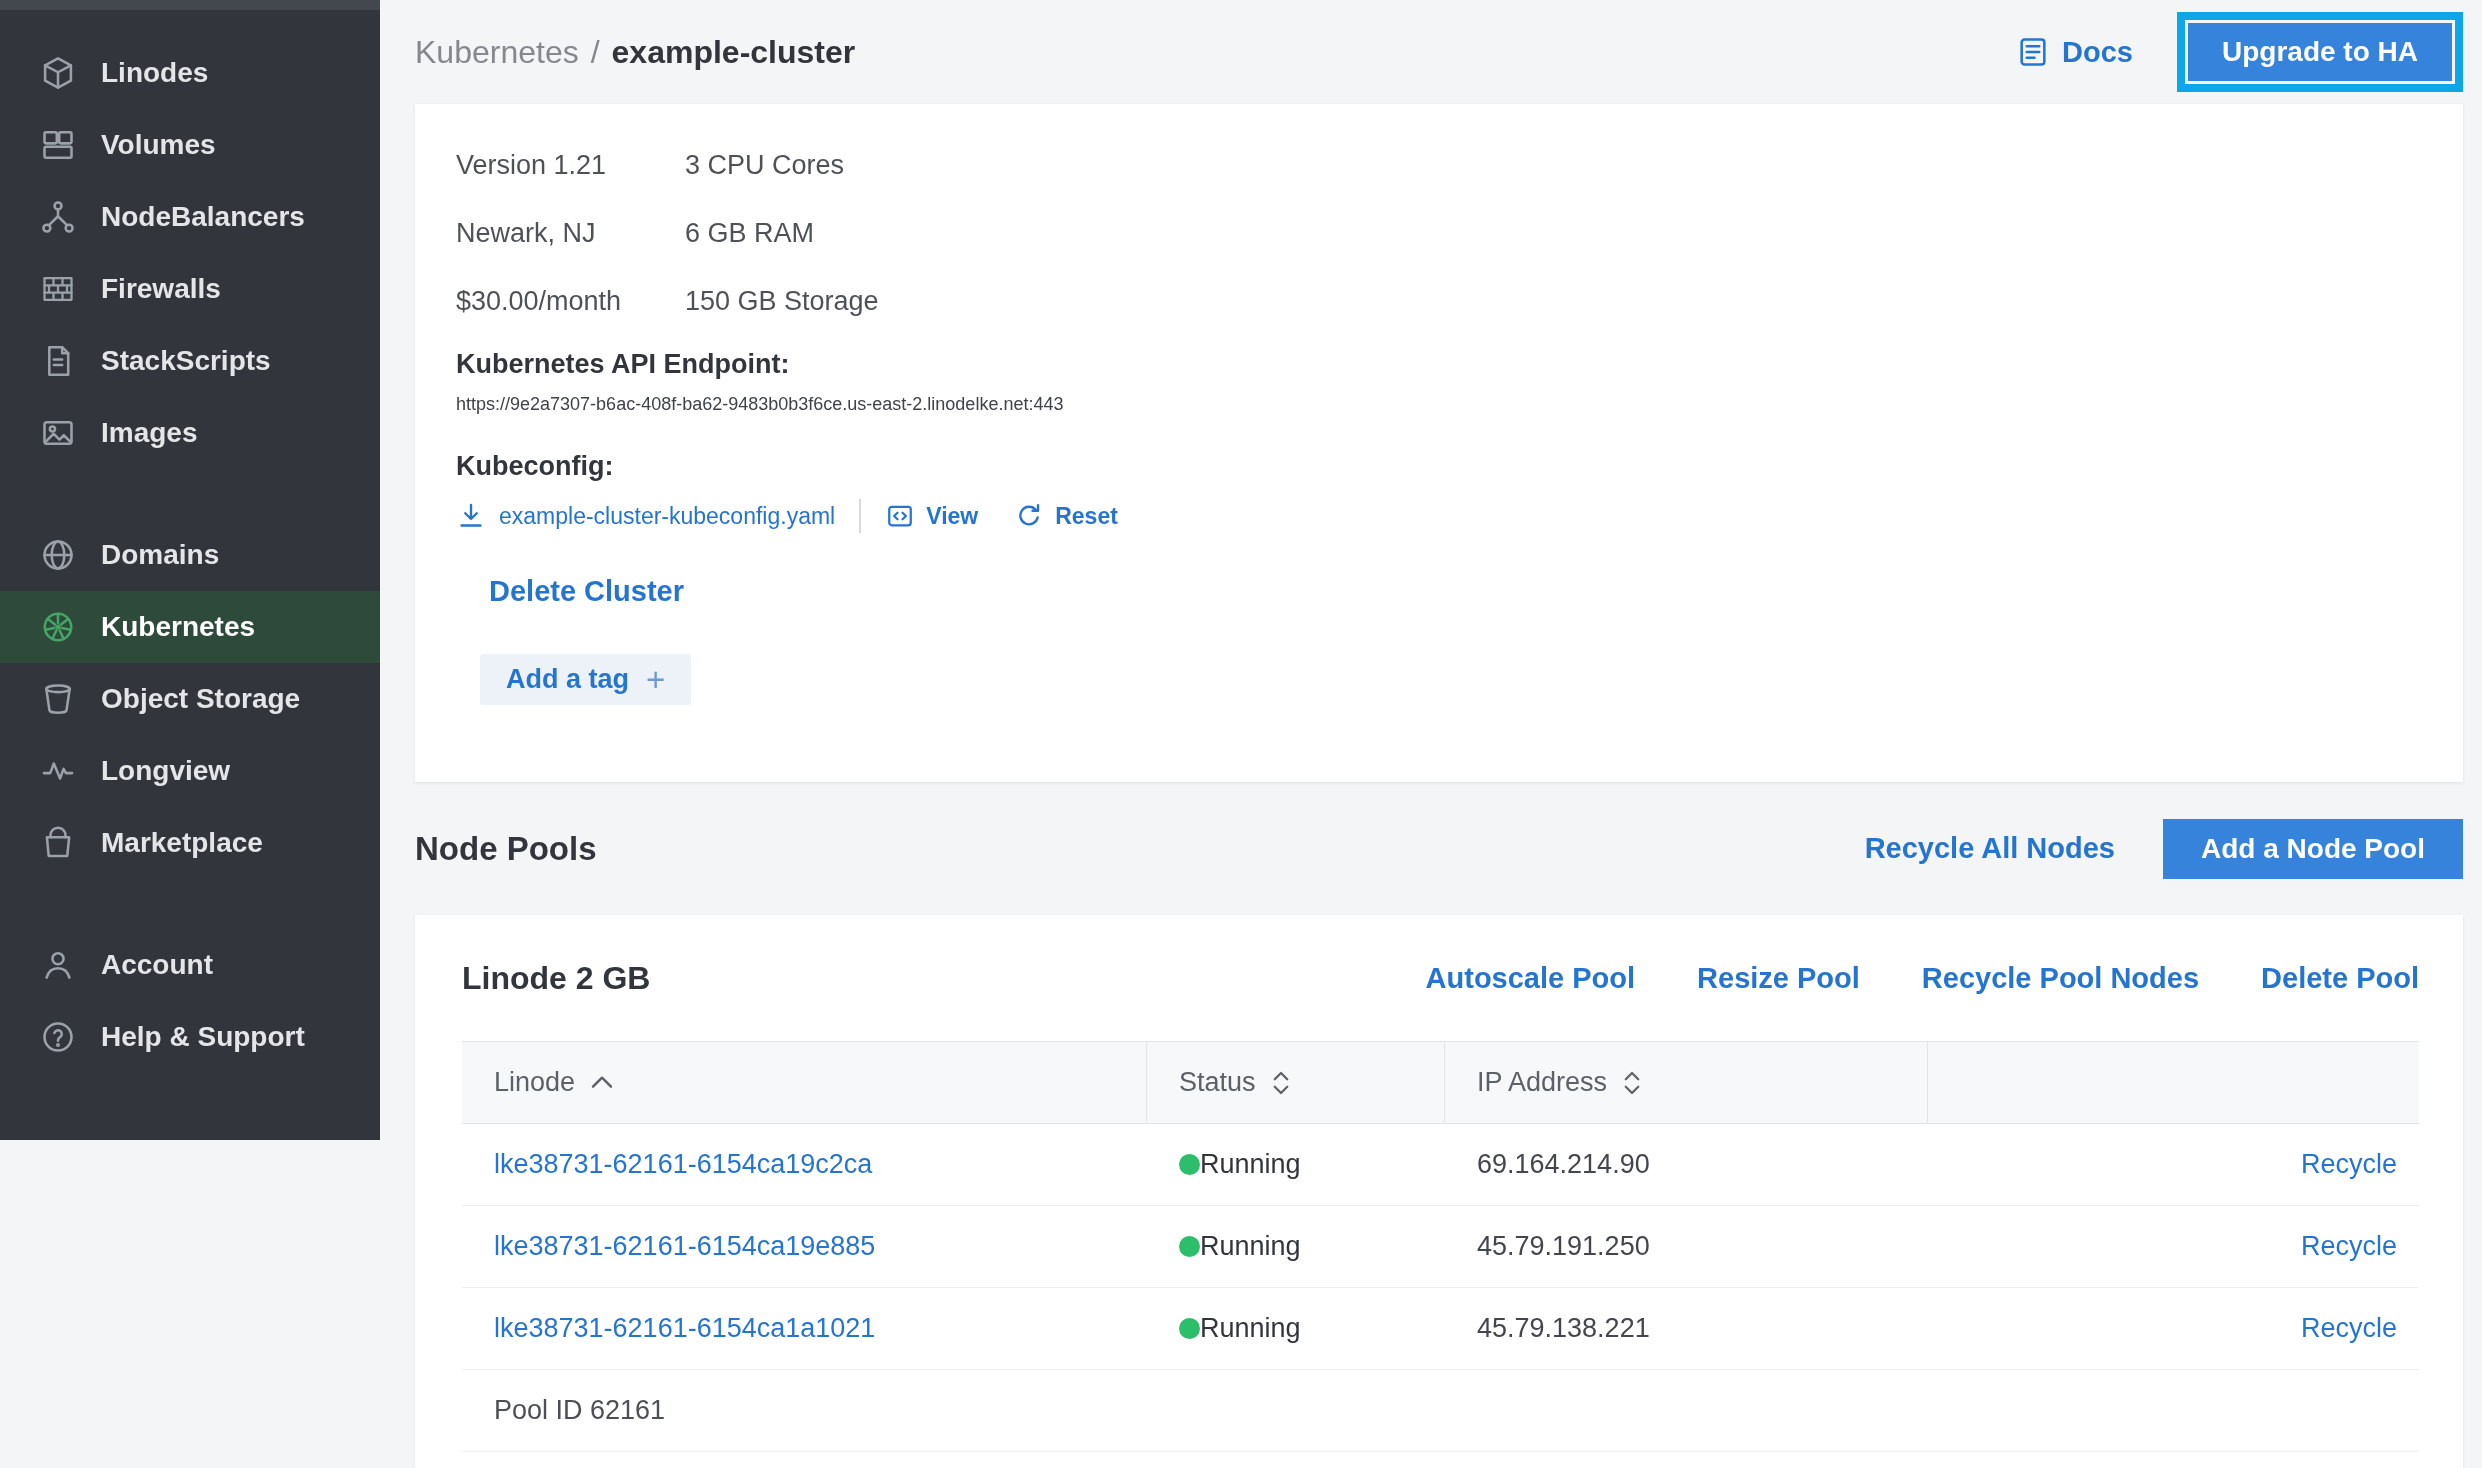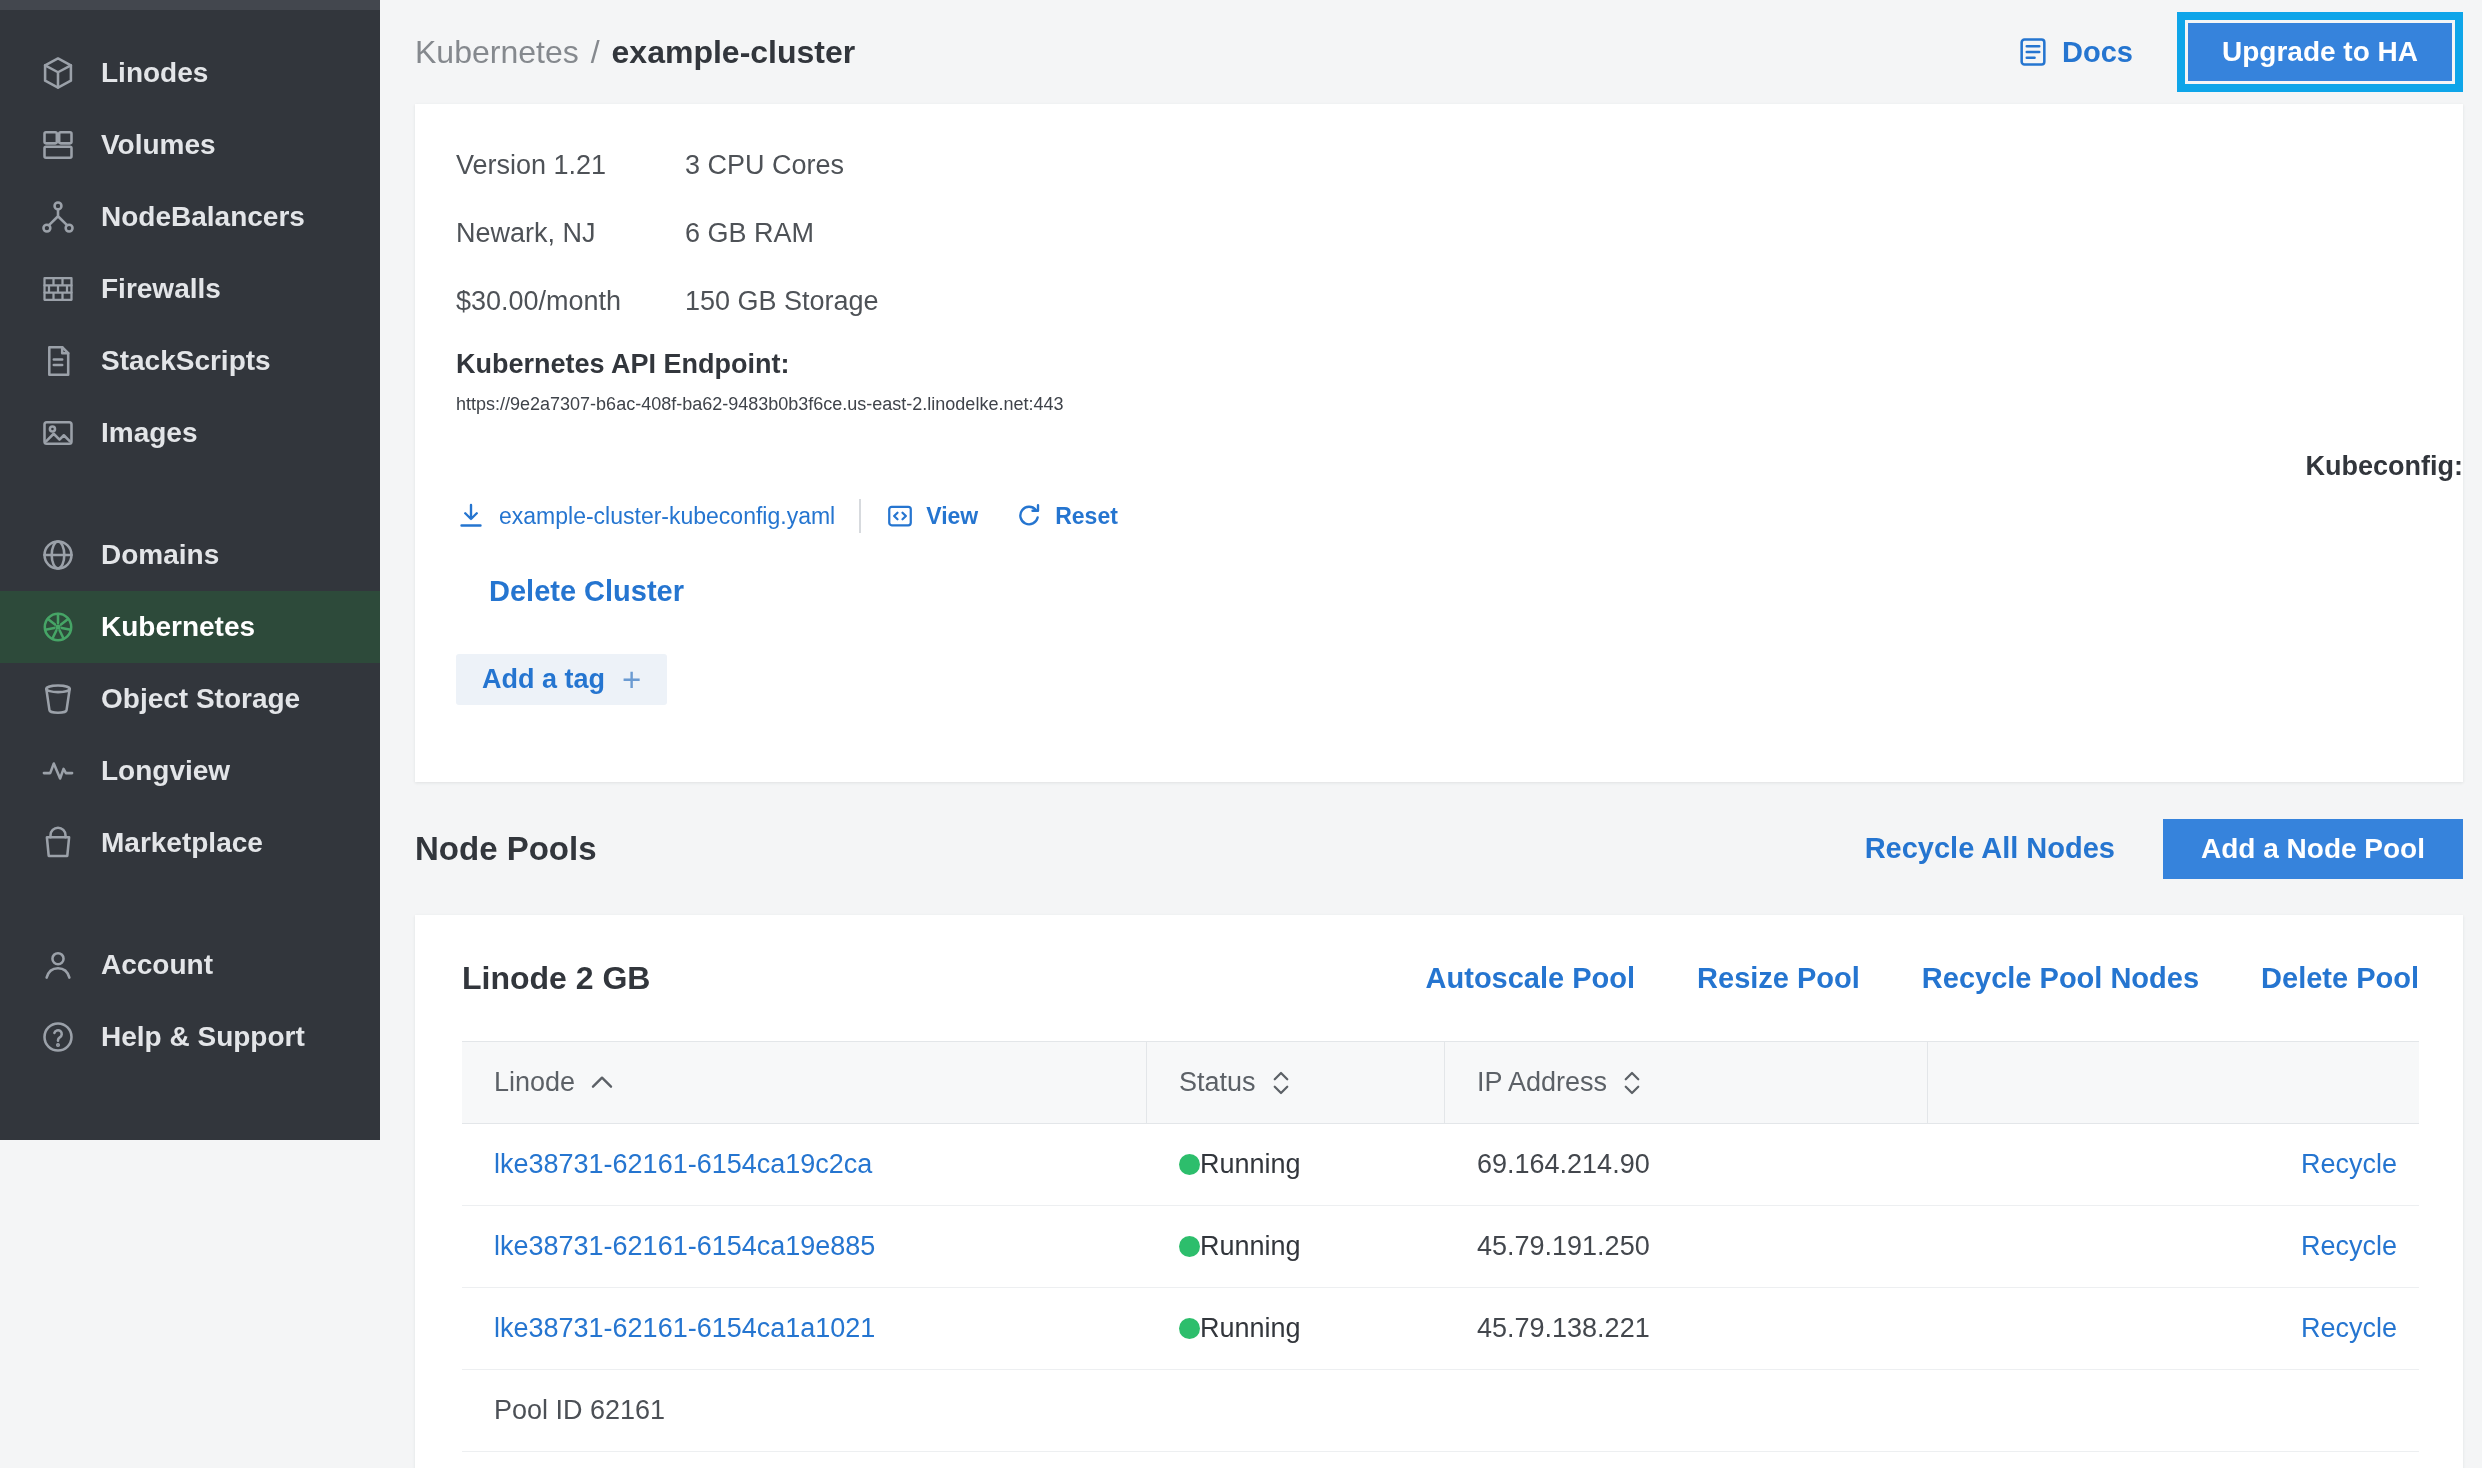--- a/index.html
+++ b/index.html
@@ -40,31 +40,31 @@
   }
 
   .card { background:#fff; box-shadow:0 1px 3px rgba(50,54,60,0.10); }
 
   
   .summary-card { height:678px; padding:27px 0 0 41px; }
   .spec-grid { display:grid; grid-template-columns:229px auto; }
   .spec-cell { height:68px; display:flex; align-items:center; font-size:27px; color:#4e5257; }
   .endpoint-label { margin-top:14px; font-size:27px; font-weight:700; color:#32363c; }
   .endpoint-url { margin-top:14px; font-size:18px; color:#3f434a; }
-  .kubeconfig-label { margin-top:36px; font-size:27px; font-weight:700; color:#32363c;text-align:right; }
+  .kubeconfig-label { margin-top:36px; font-size:27px; font-weight:700; color:#32363c; }
   .kubeconfig-row { margin-top:17px; display:flex; align-items:center; font-size:23px; }
   .kc-file { display:flex; align-items:center; gap:13px; color:#2575d0; cursor:pointer; }
   .kc-sep { width:0; height:34px; border-left:2px solid #d7dade; margin:0 24px; }
   .kc-action { display:flex; align-items:center; gap:11px; color:#2575d0; font-weight:600; cursor:pointer; }
   .kc-action + .kc-action { margin-left:36px; }
   .delete-cluster { display:inline-block; margin:42px 7px 0 33px; color:#2575d0; font-size:29px; font-weight:700; cursor:pointer; }
   .add-tag-chip {
     margin-top:46px; width:fit-content; height:51px; padding:0 26px;
     background:#edf2f8; border-radius:3px; display:flex; align-items:center; gap:17px;
-    color:#2575d0; font-size:27px; font-weight:600; cursor:pointer;
+    color:#2575d0; font-size:27px; font-weight:600; cursor:pointer;margin-left:24px;
   }
   .add-tag-chip .plus { color:#6b9bd2; font-size:33px; font-weight:400; }
 
   
   .section-head { height:133px; display:flex; align-items:center; justify-content:space-between; }
   .section-head h2 { font-size:33px; font-weight:700; color:#32363c; }
   .section-actions { display:flex; align-items:center; gap:48px; }
   .link-strong { color:#2575d0; font-size:29px; font-weight:700; cursor:pointer; }
   .btn-primary.tall { height:60px; padding:0 38px; }
 

